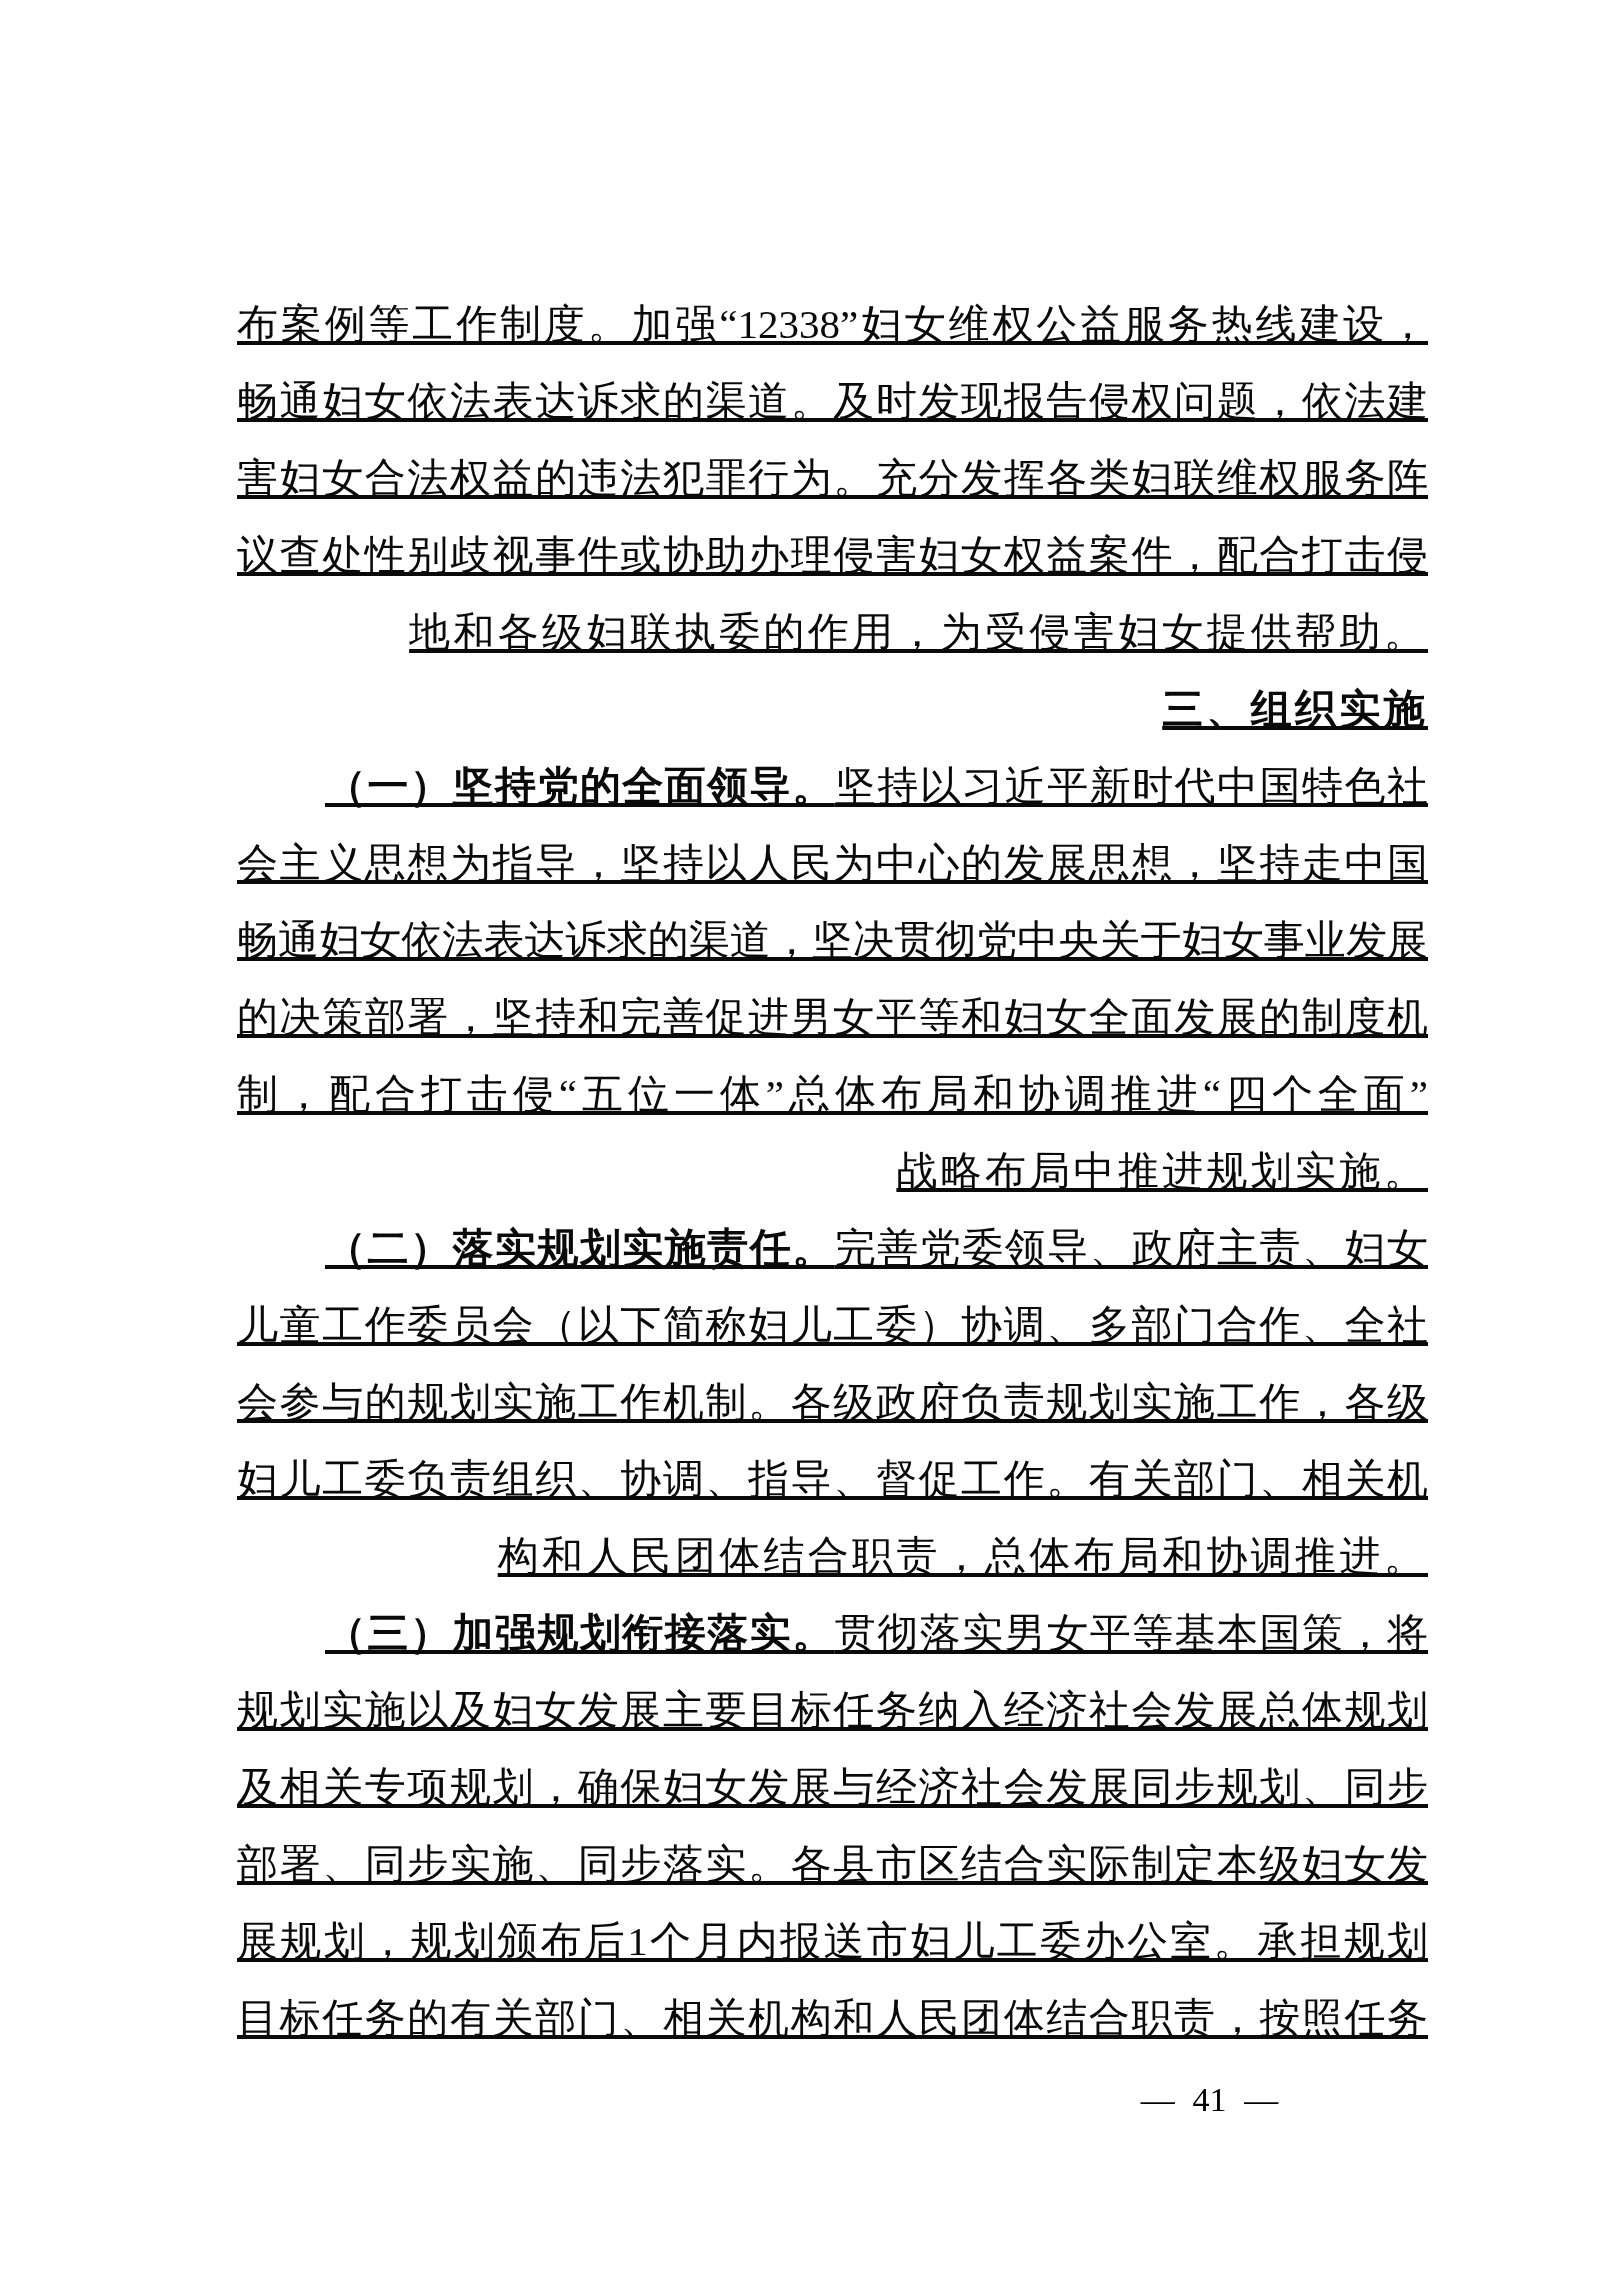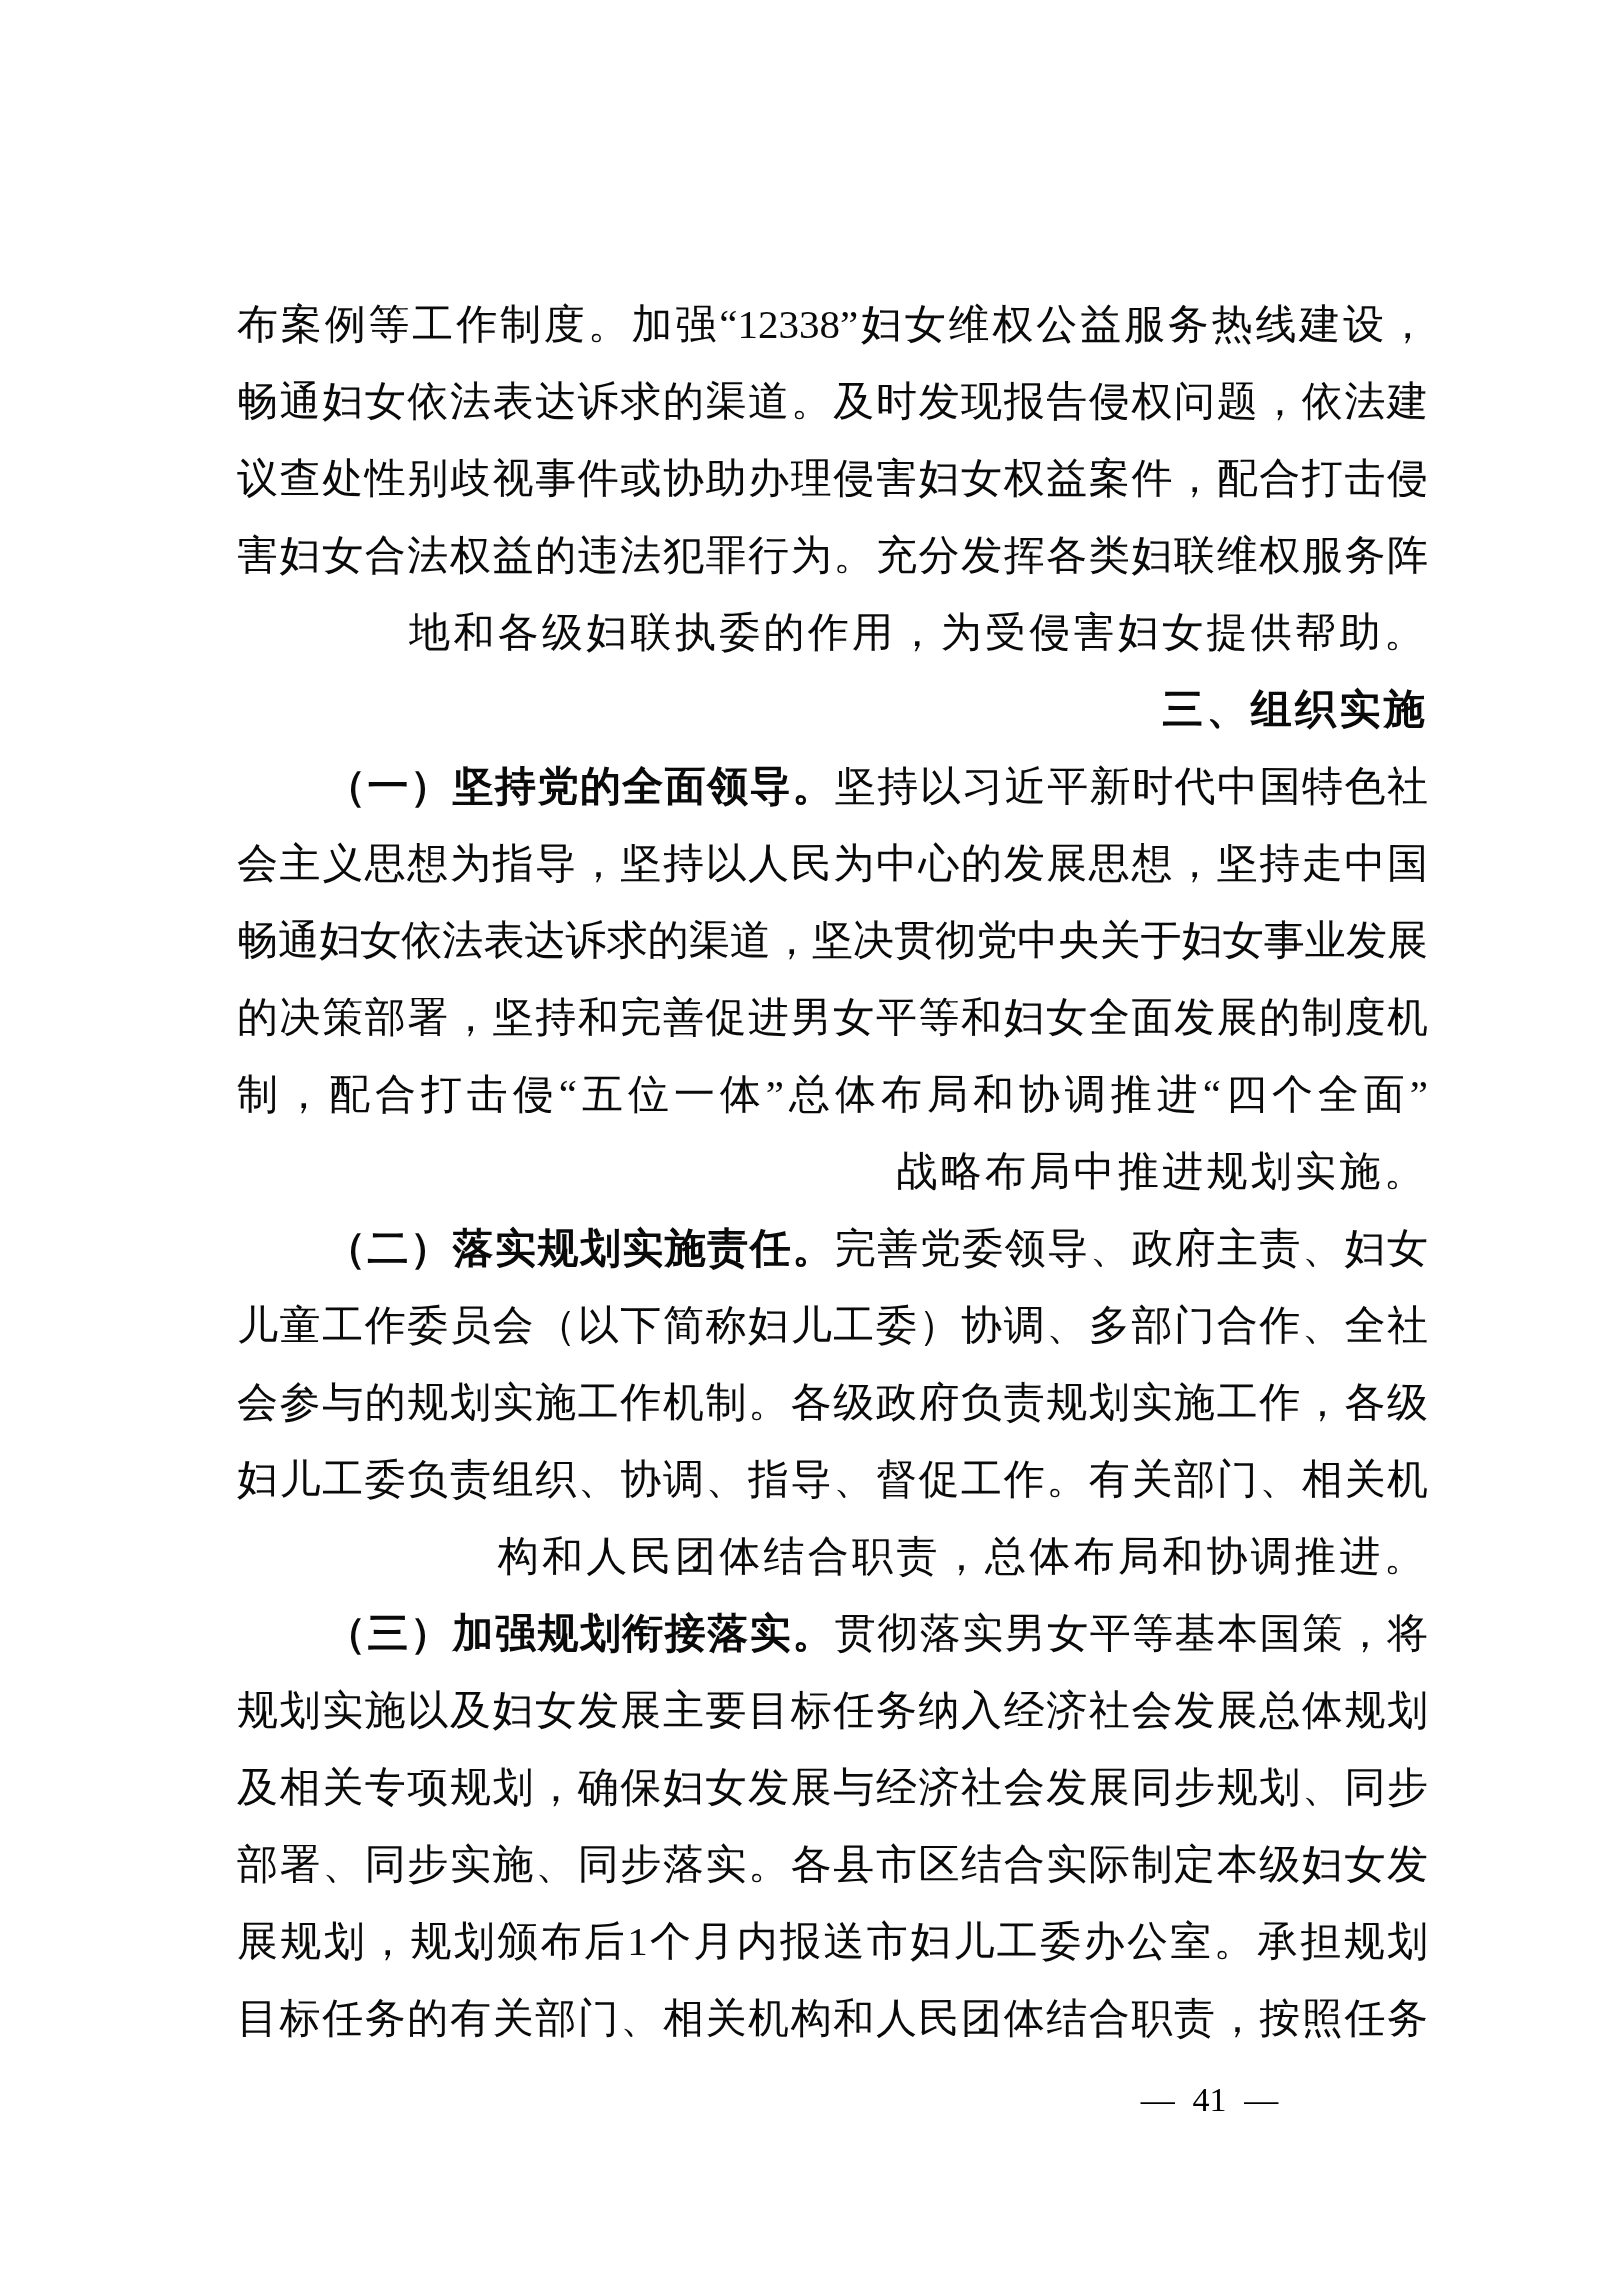--- a/index.html
+++ b/index.html
@@ -15,21 +15,21 @@
     overflow: hidden;
     font-family: "Liberation Serif", "DejaVu Serif", serif;
     color: #0a0a0a;
   }
   .content {
     position: absolute;
     left: 237px;
     top: 286px;
     width: 1191px;
   }
-  .paragraph { margin: 0; padding: 0; }
+  .paragraph { margin: 0; padding: 0; text-decoration: underline; }
   .line {
     height: 77px;
     line-height: 77px;
     font-size: 41px;
     color: #0a0a0a;
     overflow: visible;
   }
   
   .line.j {
     text-align: justify;
@@ -62,22 +62,22 @@
   }
 </style>
 </head>
 <body>
 
 <div class="page">
   <div class="content">
       <div class="paragraph">
         <div class="line j">布案例等工作制度。加强“12338”妇女维权公益服务热线建设，</div>
         <div class="line j">畅通妇女依法表达诉求的渠道。及时发现报告侵权问题，依法建</div>
+        <div class="line j">害妇女合法权益的违法犯罪行为。充分发挥各类妇联维权服务阵</div>
         <div class="line j">议查处性别歧视事件或协助办理侵害妇女权益案件，配合打击侵</div>
-        <div class="line j">害妇女合法权益的违法犯罪行为。充分发挥各类妇联维权服务阵</div>
         <div class="line nj">地和各级妇联执委的作用，为受侵害妇女提供帮助。</div>
       </div>
       <div class="paragraph">
         <div class="line nj indent heading">三、组织实施</div>
       </div>
       <div class="paragraph">
         <div class="line j indent"><span class="lead">（一）坚持党的全面领导。</span><span>坚持以习近平新时代中国特色社</span></div>
         <div class="line j">会主义思想为指导，坚持以人民为中心的发展思想，坚持走中国</div>
         <div class="line j">畅通妇女依法表达诉求的渠道，坚决贯彻党中央关于妇女事业发展</div>
         <div class="line j">的决策部署，坚持和完善促进男女平等和妇女全面发展的制度机</div>

